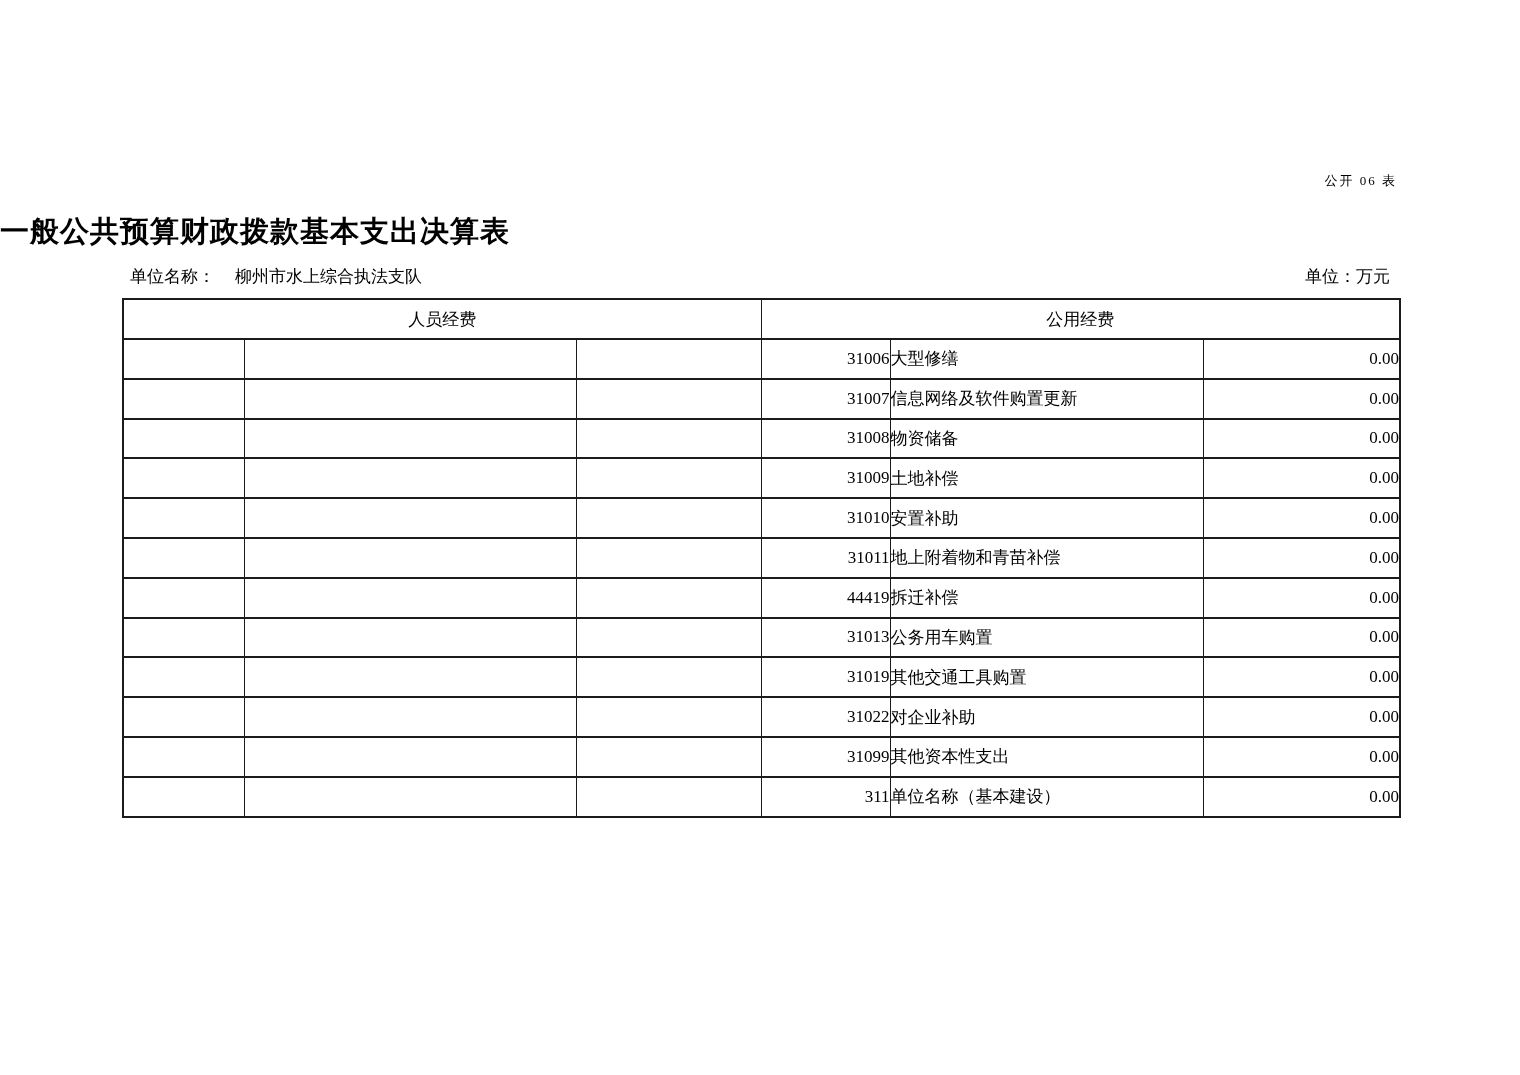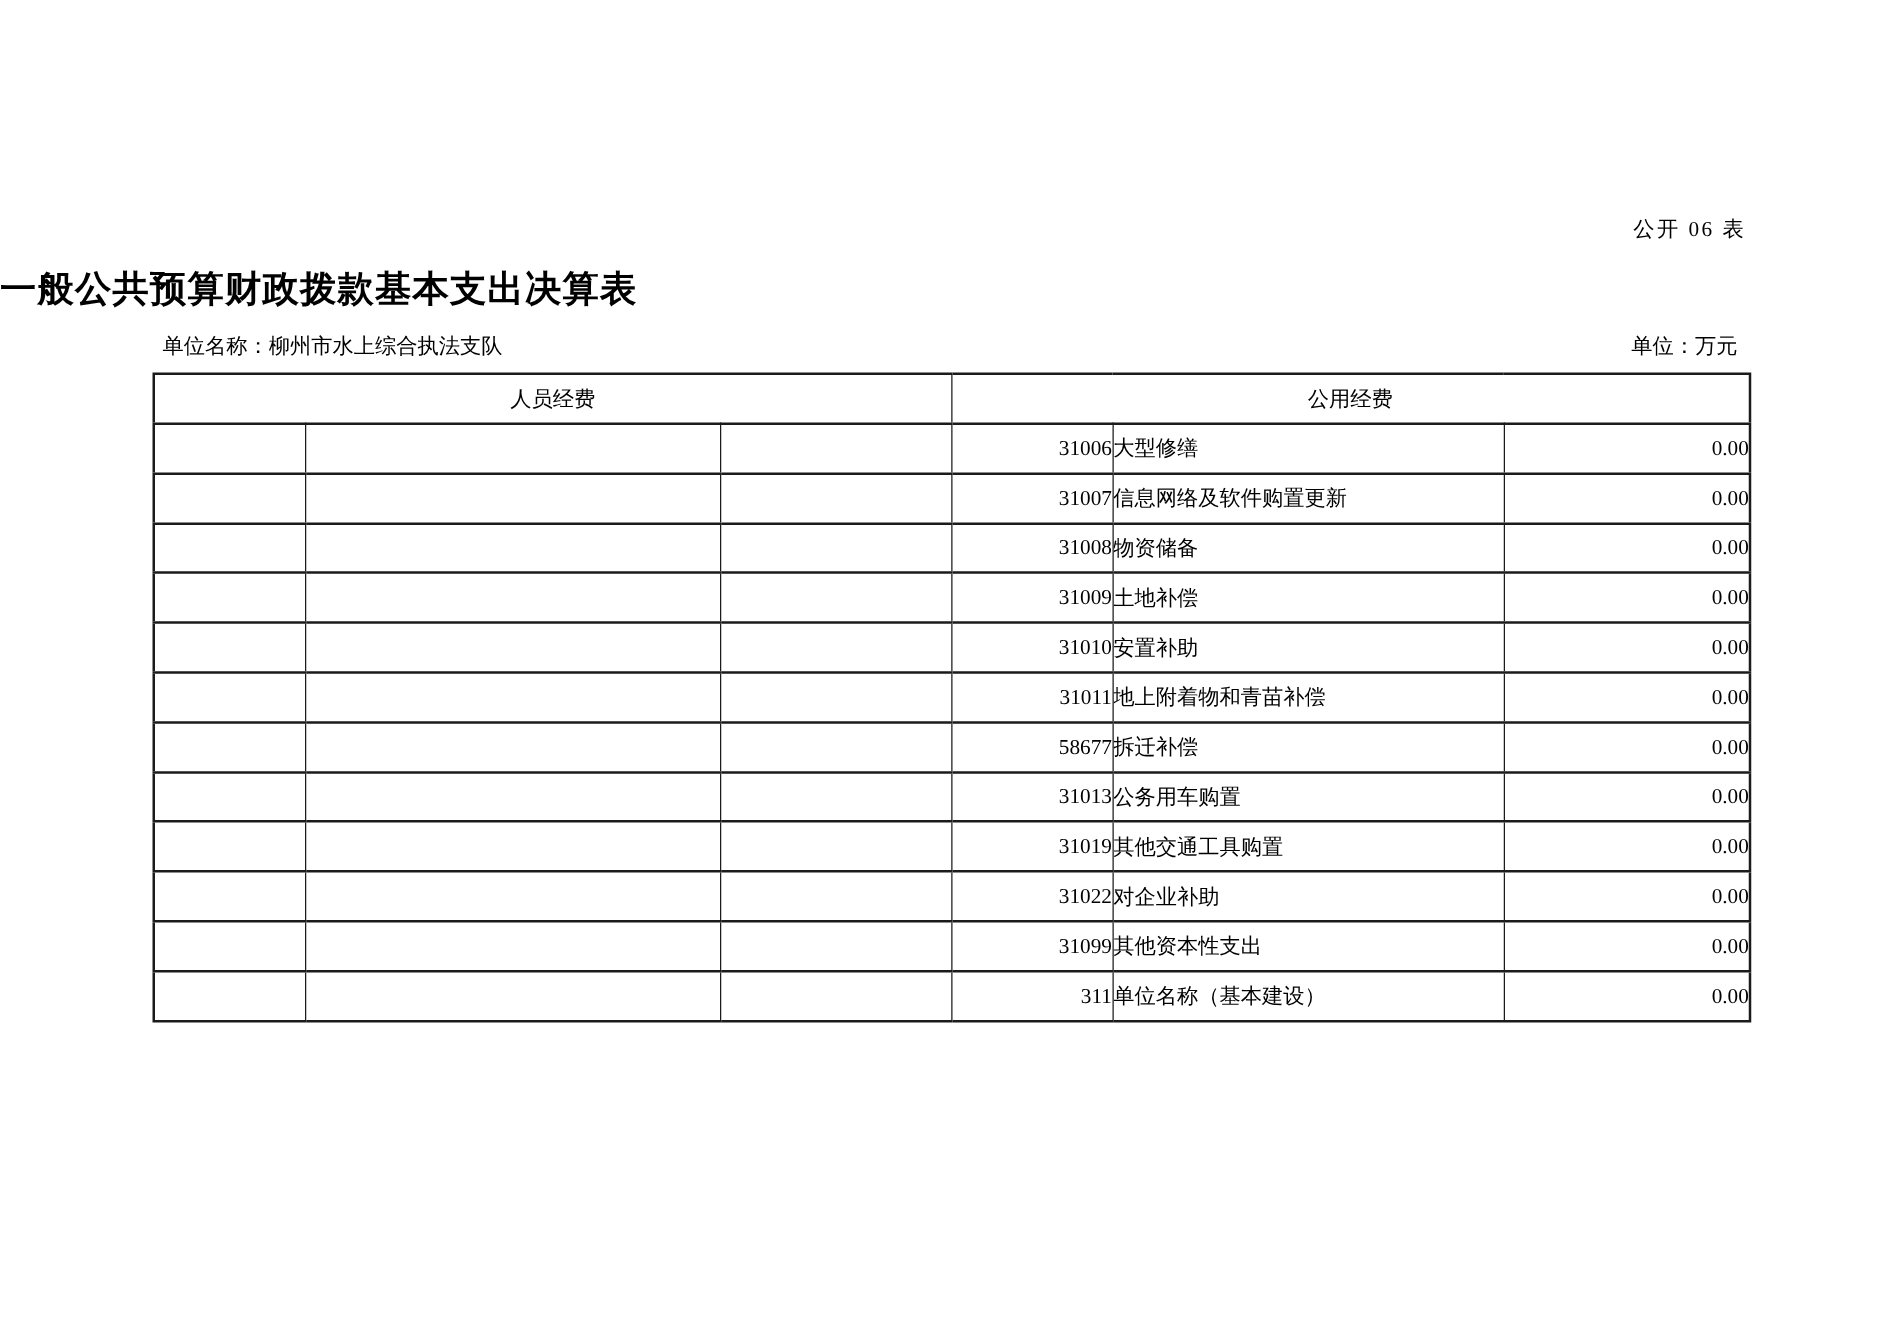--- a/index.html
+++ b/index.html
@@ -5,32 +5,32 @@
   html,body{margin:0;padding:0;background:#ffffff;}
   .page{
     position:relative;
     width:1520px;height:1075px;
     background:#ffffff;color:#000000;
     font-family:"Liberation Serif","DejaVu Serif",serif;
     overflow:hidden;
   }
   .corner-label{
     position:absolute;top:172px;right:123px;
-    font-size:17px;letter-spacing:2px;
+    font-size:13px;letter-spacing:2px;
   }
   .doc-title{
     position:absolute;top:212px;left:0;width:100%;
     text-align:left;font-size:29px;font-weight:700;letter-spacing:1px;
   }
   .meta-row{
     position:absolute;top:265px;left:130px;right:130px;
     display:flex;justify-content:space-between;align-items:baseline;
     font-size:17px;
   }
-  .meta-left .unit-name-value{}
+  .meta-left .unit-name-value{margin-left:20px;}
   table.budget{
     position:absolute;top:298px;left:122px;
     width:1277px;border-collapse:collapse;table-layout:fixed;
     font-size:17px;
   }
   table.budget{border:2px solid #1b1b1b;}
   table.budget th,table.budget td{
     border-left:1px solid #1b1b1b;border-right:1px solid #1b1b1b;
     border-top:2px solid #1b1b1b;border-bottom:2px solid #1b1b1b;
     padding:0;overflow:hidden;white-space:nowrap;
@@ -122,21 +122,21 @@
           <td class="col-name"></td>
           <td class="col-amount"></td>
           <td class="col-code">31011</td>
           <td class="col-name">地上附着物和青苗补偿</td>
           <td class="col-amount">0.00</td>
         </tr>
         <tr class="data-row">
           <td class="col-code"></td>
           <td class="col-name"></td>
           <td class="col-amount"></td>
-          <td class="col-code">58677</td>
+          <td class="col-code">44419</td>
           <td class="col-name">拆迁补偿</td>
           <td class="col-amount">0.00</td>
         </tr>
         <tr class="data-row">
           <td class="col-code"></td>
           <td class="col-name"></td>
           <td class="col-amount"></td>
           <td class="col-code">31013</td>
           <td class="col-name">公务用车购置</td>
           <td class="col-amount">0.00</td>

